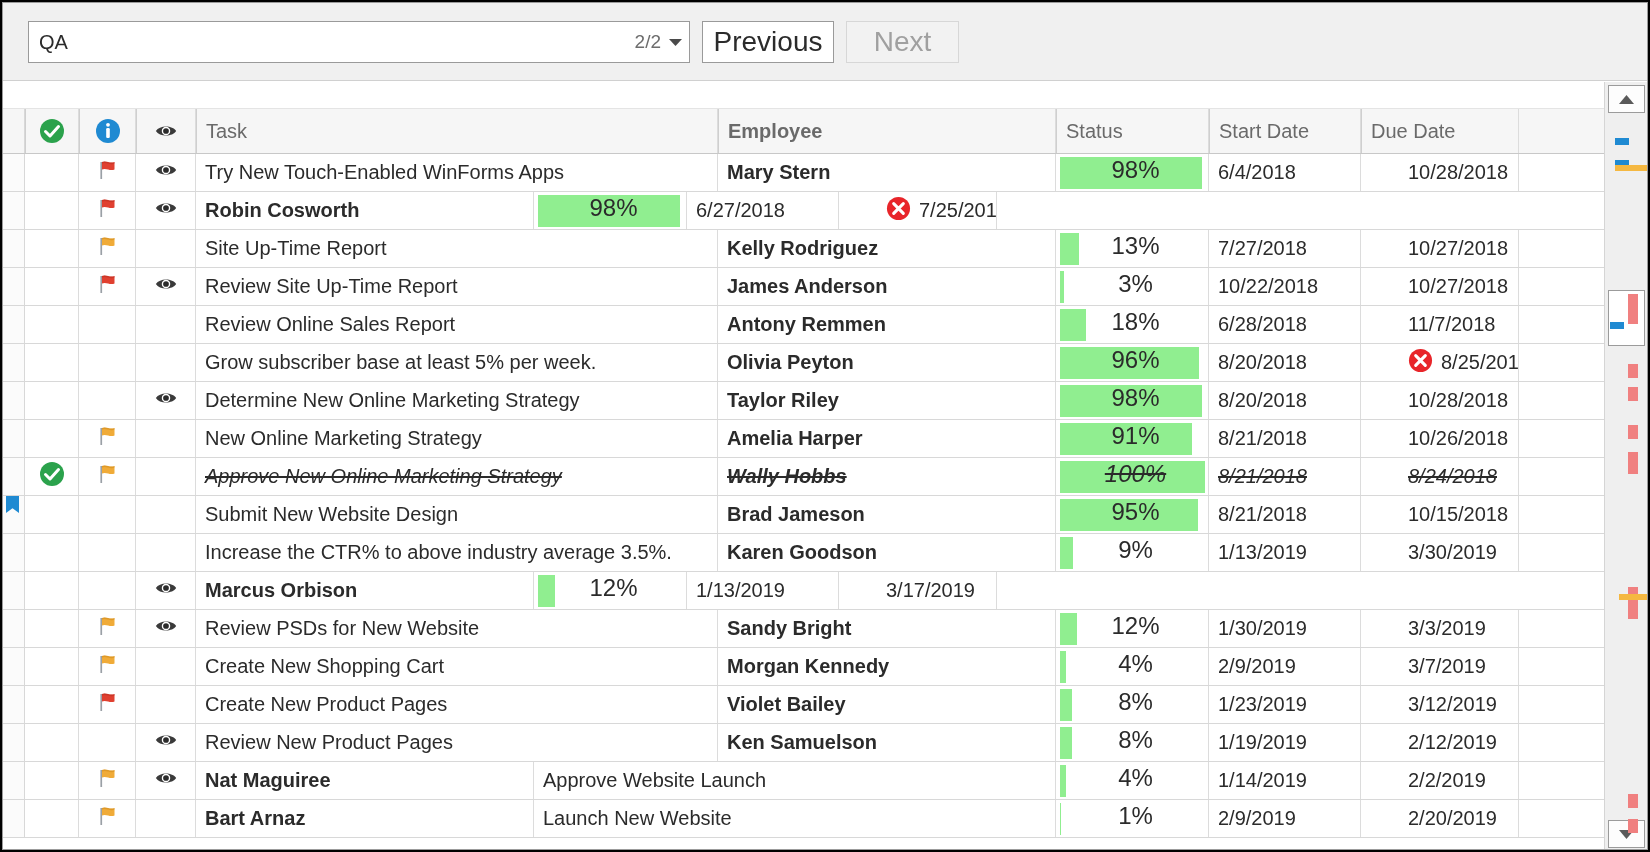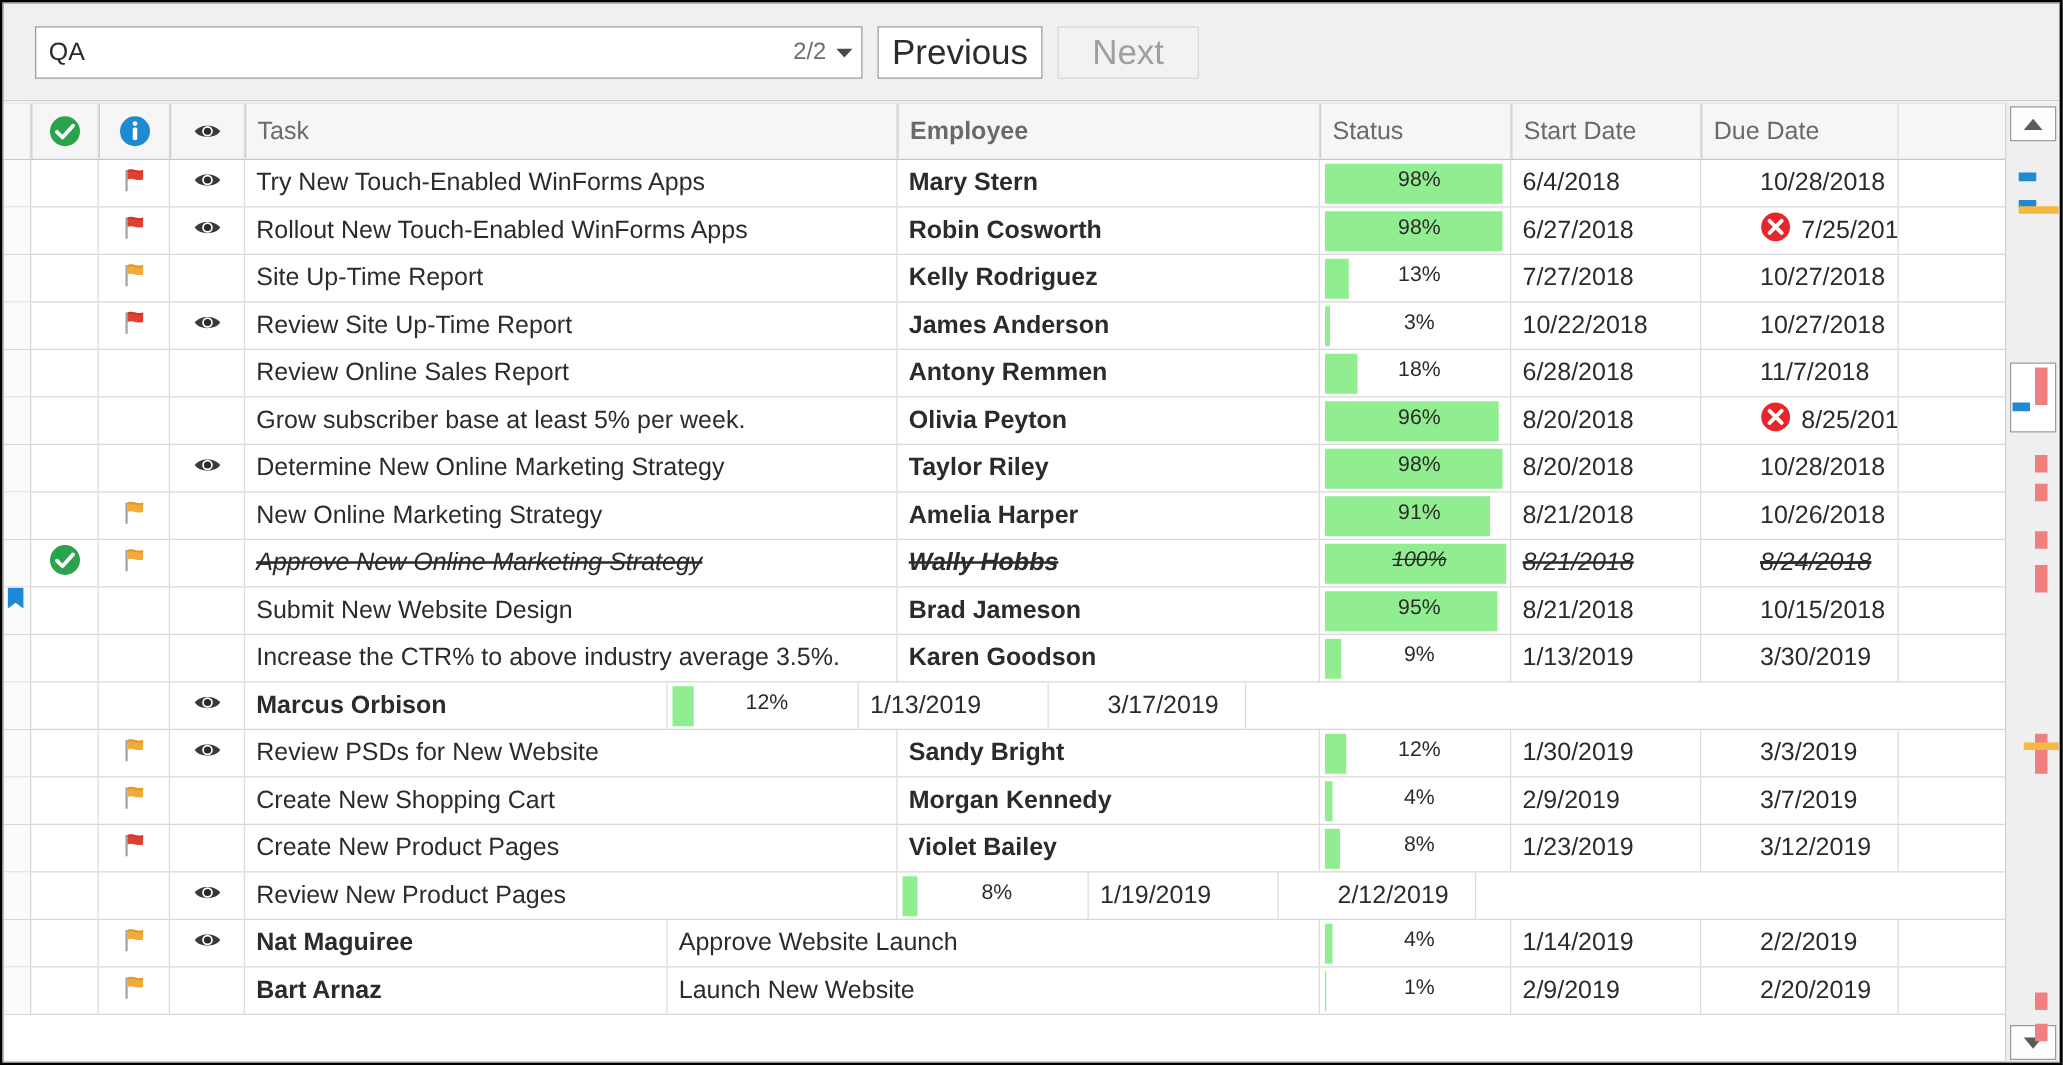--- a/index.html
+++ b/index.html
@@ -73,20 +73,21 @@
     height: 38px;
     width: 1603px;
     border-bottom: 1px solid #d8d8d8;
     align-items: stretch;
   }
   .hdr {
     height: 46px;
     background: #f6f6f6;
     border-bottom: 1px solid #c8c8c8;
     border-top: 1px solid #e4e4e4;
+    margin-top: 26px;
   }
   .cell {
     display: flex; align-items: center;
     font-size: 20px; color: #2b2b2b;
     padding: 0 0 0 8px;
     overflow: hidden; white-space: nowrap;
   }
   .hdr .cell {
     color: #6a6a6a; font-size: 20px;
     border-left: 1px solid #cfcfcf;
@@ -122,21 +123,21 @@
     width: 145px; height: 32px;
   }
   .pbar-fill {
     position: absolute; left: 0; top: 0; height: 100%;
     background: #90ee90;
   }
   .pct {
     position: absolute; right: 0; top: 0;
     width: 145px; height: 32px;
     display: flex; align-items: center; justify-content: center;
-    font-size: 17px; color: #2b2b2b;
+    font-size: 24px; color: #2b2b2b;
   }
   .eye { width: 24px; height: 24px; }
   .flag { width: 20px; height: 22px; }
   .chk { width: 26px; height: 26px; }
   .xcirc { width: 25px; height: 25px; margin-right: 8px; flex: 0 0 25px; }
   .duewrap { display: flex; align-items: center; margin-left: 38px; }
 
   
   .bookmark {
     position: absolute; left: 3px; top: 0;
@@ -281,23 +282,20 @@
                 <path d="M5 3 C9 1 13 5 17.5 3 L17.5 4.6 C13 6.6 9 2.6 5 4.6 Z" fill="#b92d20" opacity="0.55"></path>
               </svg></span>
           </div>
           <div class="cell c-eye">
             <span><svg class="eye" viewBox="0 0 26 26">
                 <path d="M2 13 C6 6.5 20 6.5 24 13 C20 19.5 6 19.5 2 13 Z" fill="#3a3a3a"></path>
                 <circle cx="13" cy="13" r="4.6" fill="#ffffff"></circle>
                 <circle cx="13" cy="13" r="3.1" fill="#2b2b2b"></circle>
               </svg></span>
           </div>
-          <div class="cell c-task">
-            <span>Rollout New Touch-Enabled WinForms Apps</span>
-          </div>
           <div class="cell c-emp">
             <span>Robin Cosworth</span>
           </div>
           <div class="cell c-status">
             <div class="pbar-track">
               <div class="pbar-fill" style="width: 98%; background: rgb(144, 238, 144);"></div>
             </div>
             <div class="pct">98%</div>
           </div>
           <div class="cell c-start">
@@ -731,20 +729,23 @@
           <div class="cell c-flag"></div>
           <div class="cell c-eye">
             <span><svg class="eye" viewBox="0 0 26 26">
                 <path d="M2 13 C6 6.5 20 6.5 24 13 C20 19.5 6 19.5 2 13 Z" fill="#3a3a3a"></path>
                 <circle cx="13" cy="13" r="4.6" fill="#ffffff"></circle>
                 <circle cx="13" cy="13" r="3.1" fill="#2b2b2b"></circle>
               </svg></span>
           </div>
           <div class="cell c-task">
             <span>Review New Product Pages</span>
+          </div>
+          <div class="cell c-emp">
+            <span>Ken Samuelson</span>
           </div>
           <div class="cell c-status">
             <div class="pbar-track">
               <div class="pbar-fill" style="width: 8%; background: rgb(144, 238, 144);"></div>
             </div>
             <div class="pct">8%</div>
           </div>
           <div class="cell c-start">
             <span>1/19/2019</span>
           </div>

